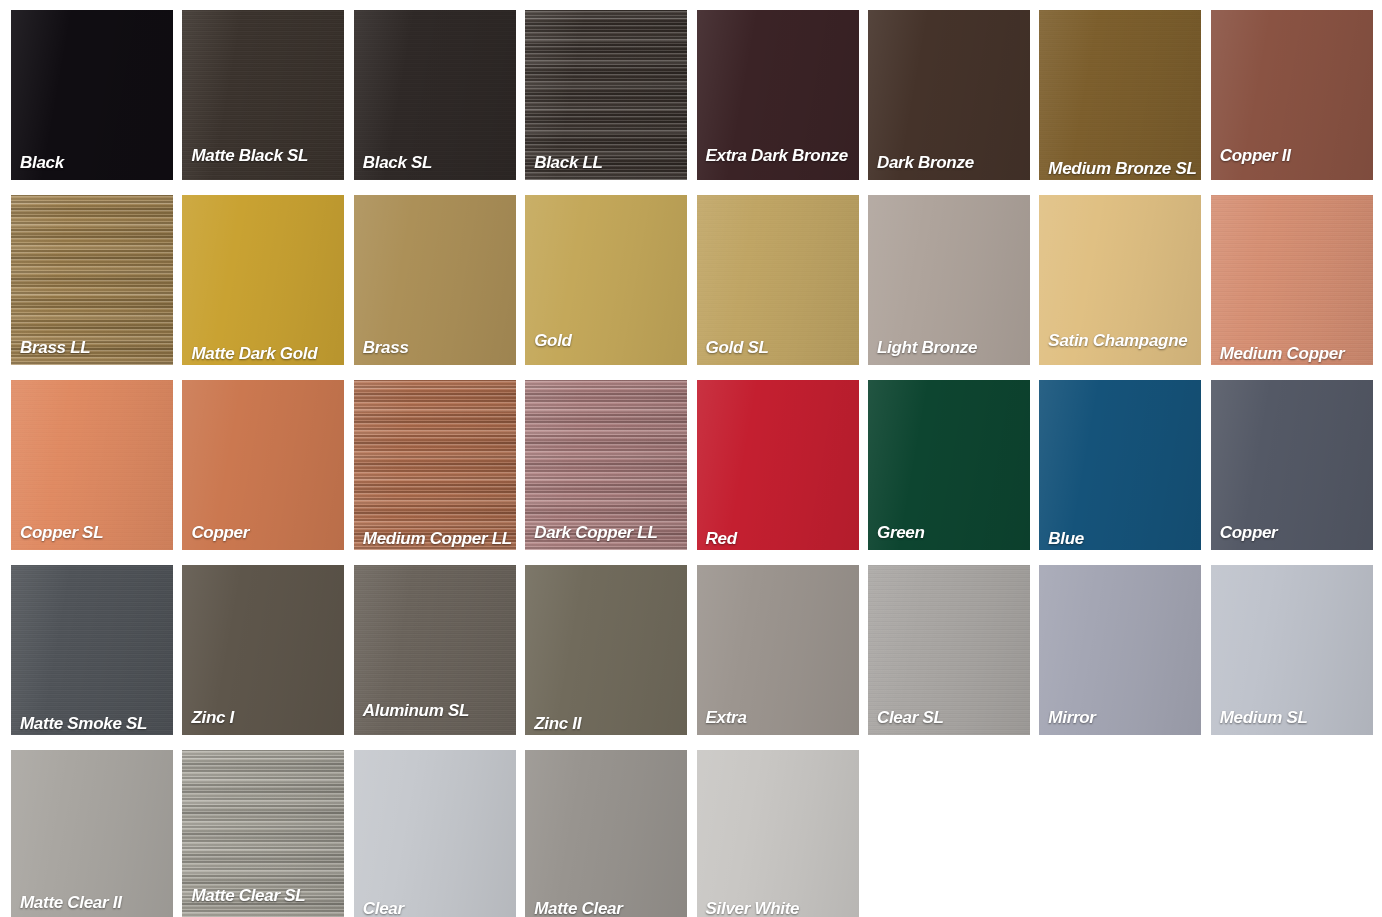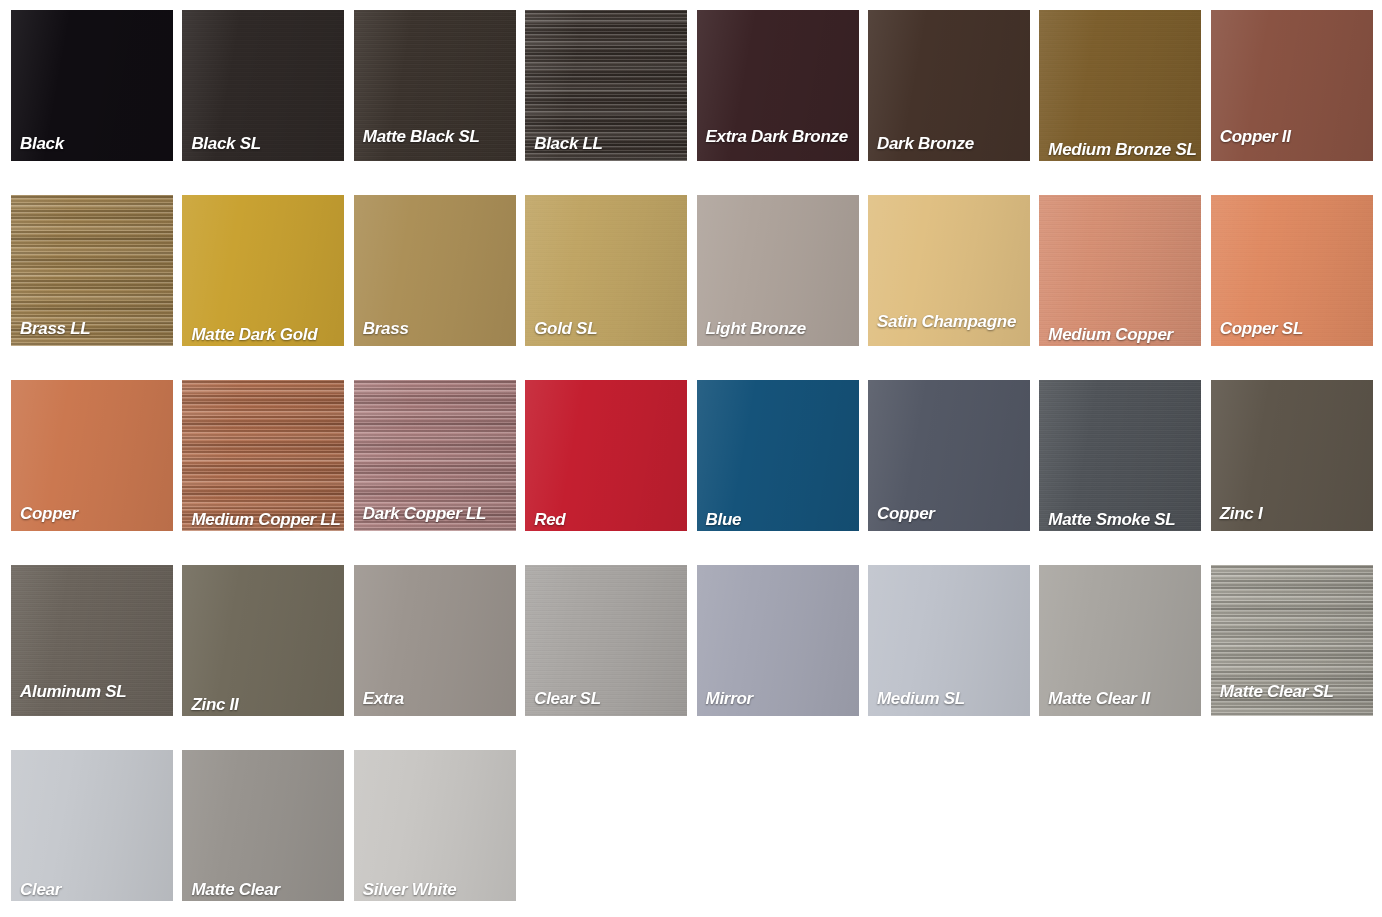--- a/index.html
+++ b/index.html
@@ -24,21 +24,21 @@
     display: grid;
     grid-template-columns: repeat(8, 162px);
     grid-template-rows: repeat(5, 165px);
     column-gap: 9.4px;
     row-gap: 20px;
   }
 
   .swatch {
     position: relative;
     width: 162px;
-    height: 151px;
+    height: 170px;
     overflow: hidden;
     box-sizing: border-box;
   }
 
   
   .swatch-fill {
     position: absolute;
     inset: 0;
     background-image: linear-gradient(
         100deg,
@@ -118,30 +118,30 @@
 </style>
 </head>
 <body>
 
 <div id="swatch-grid">
     <div class="swatch grain-none ">
       <div class="swatch-fill" style="background-color: rgb(16, 13, 18);"></div>
       <div class="swatch-grain"></div>
       <div class="swatch-label">Black</div>
     </div>
+    <div class="swatch grain-med label-high">
+      <div class="swatch-fill" style="background-color: rgb(58, 50, 44);"></div>
+      <div class="swatch-grain"></div>
+      <div class="swatch-label">Matte Black SL</div>
+    </div>
     <div class="swatch grain-soft ">
       <div class="swatch-fill" style="background-color: rgb(46, 40, 38);"></div>
       <div class="swatch-grain"></div>
       <div class="swatch-label">Black SL</div>
     </div>
-    <div class="swatch grain-med label-high">
-      <div class="swatch-fill" style="background-color: rgb(58, 50, 44);"></div>
-      <div class="swatch-grain"></div>
-      <div class="swatch-label">Matte Black SL</div>
-    </div>
     <div class="swatch grain-strong ">
       <div class="swatch-fill" style="background-color: rgb(59, 51, 46);"></div>
       <div class="swatch-grain"></div>
       <div class="swatch-label">Black LL</div>
     </div>
     <div class="swatch grain-none label-high">
       <div class="swatch-fill" style="background-color: rgb(59, 35, 38);"></div>
       <div class="swatch-grain"></div>
       <div class="swatch-label">Extra Dark Bronze</div>
     </div>
@@ -168,20 +168,25 @@
     <div class="swatch grain-none label-low">
       <div class="swatch-fill" style="background-color: rgb(201, 162, 50);"></div>
       <div class="swatch-grain"></div>
       <div class="swatch-label">Matte Dark Gold</div>
     </div>
     <div class="swatch grain-none ">
       <div class="swatch-fill" style="background-color: rgb(172, 144, 88);"></div>
       <div class="swatch-grain"></div>
       <div class="swatch-label">Brass</div>
     </div>
+    <div class="swatch grain-none label-high">
+      <div class="swatch-fill" style="background-color: rgb(196, 168, 90);"></div>
+      <div class="swatch-grain"></div>
+      <div class="swatch-label">Gold</div>
+    </div>
     <div class="swatch grain-soft ">
       <div class="swatch-fill" style="background-color: rgb(192, 165, 100);"></div>
       <div class="swatch-grain"></div>
       <div class="swatch-label">Gold SL</div>
     </div>
     <div class="swatch grain-none ">
       <div class="swatch-fill" style="background-color: rgb(175, 164, 156);"></div>
       <div class="swatch-grain"></div>
       <div class="swatch-label">Light Bronze</div>
     </div>
@@ -213,20 +218,25 @@
     <div class="swatch grain-strong ">
       <div class="swatch-fill" style="background-color: rgb(175, 128, 128);"></div>
       <div class="swatch-grain"></div>
       <div class="swatch-label">Dark Copper LL</div>
     </div>
     <div class="swatch grain-none label-low">
       <div class="swatch-fill" style="background-color: rgb(196, 31, 48);"></div>
       <div class="swatch-grain"></div>
       <div class="swatch-label">Red</div>
     </div>
+    <div class="swatch grain-none ">
+      <div class="swatch-fill" style="background-color: rgb(13, 69, 48);"></div>
+      <div class="swatch-grain"></div>
+      <div class="swatch-label">Green</div>
+    </div>
     <div class="swatch grain-none label-low">
       <div class="swatch-fill" style="background-color: rgb(21, 83, 122);"></div>
       <div class="swatch-grain"></div>
       <div class="swatch-label">Blue</div>
     </div>
     <div class="swatch grain-none ">
       <div class="swatch-fill" style="background-color: rgb(84, 89, 102);"></div>
       <div class="swatch-grain"></div>
       <div class="swatch-label">Copper</div>
     </div>

